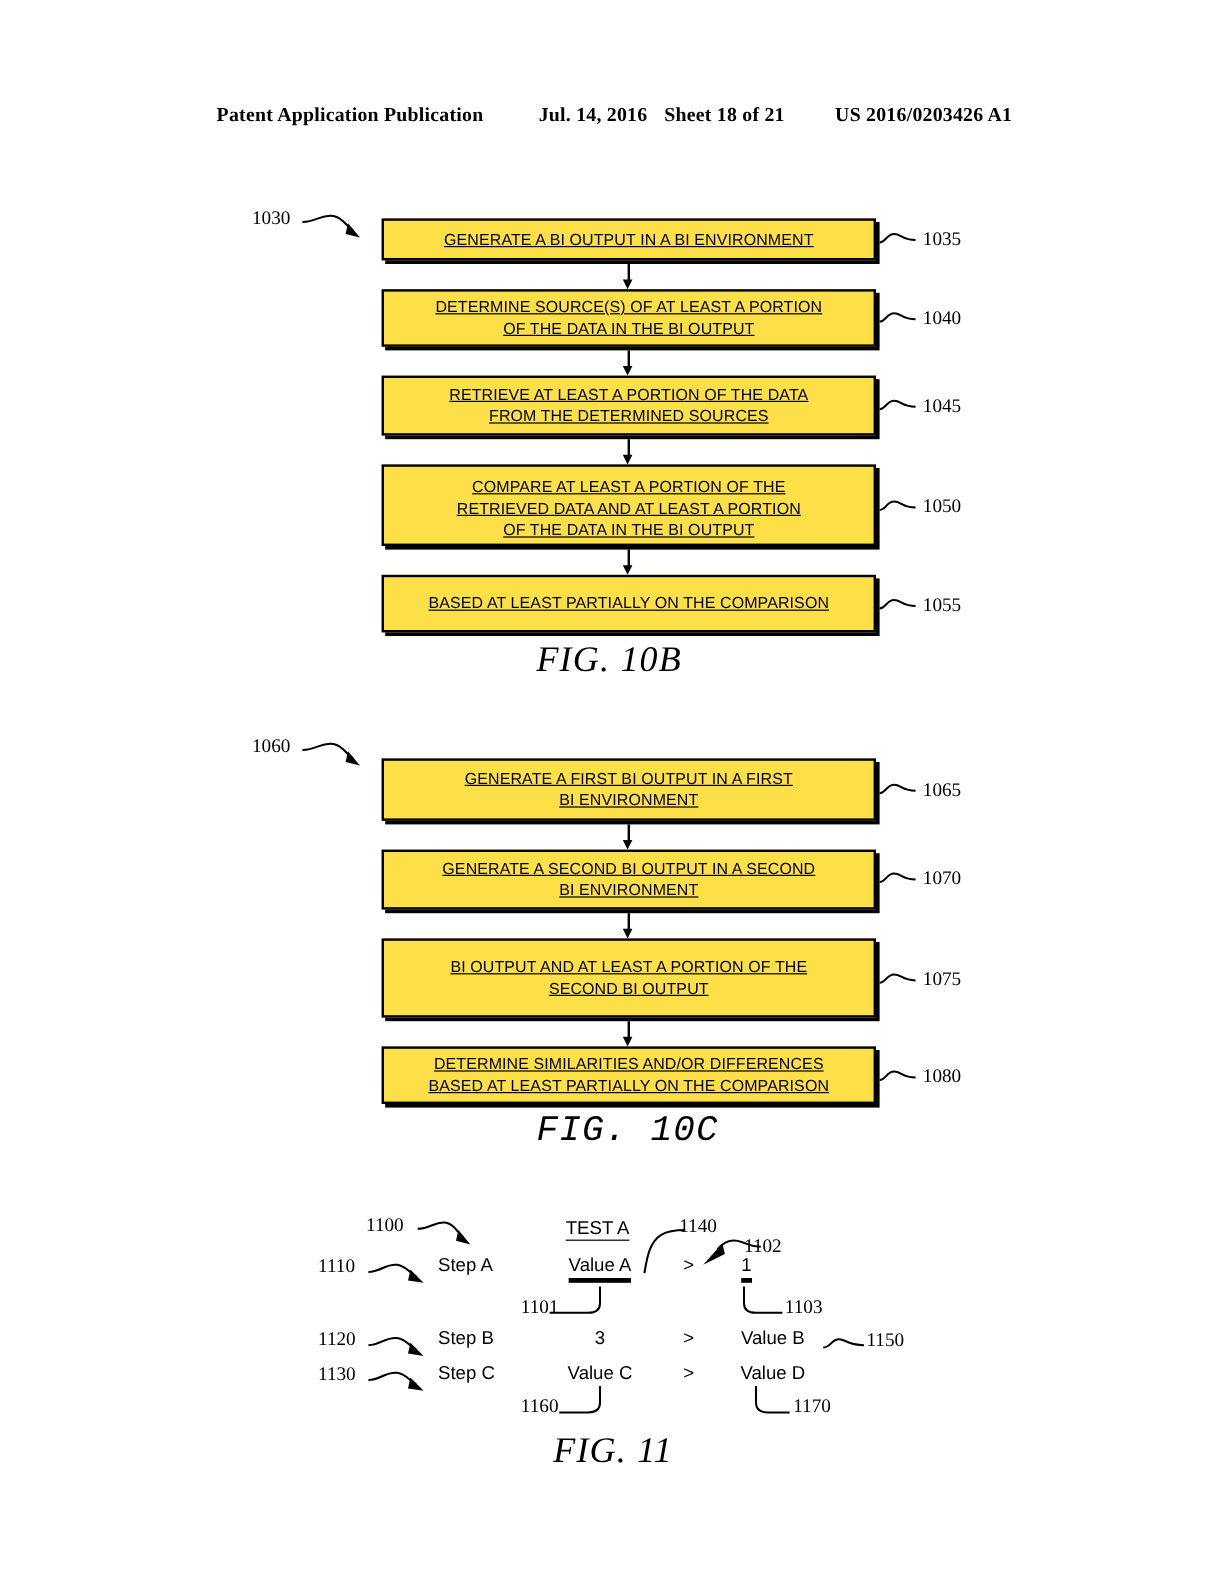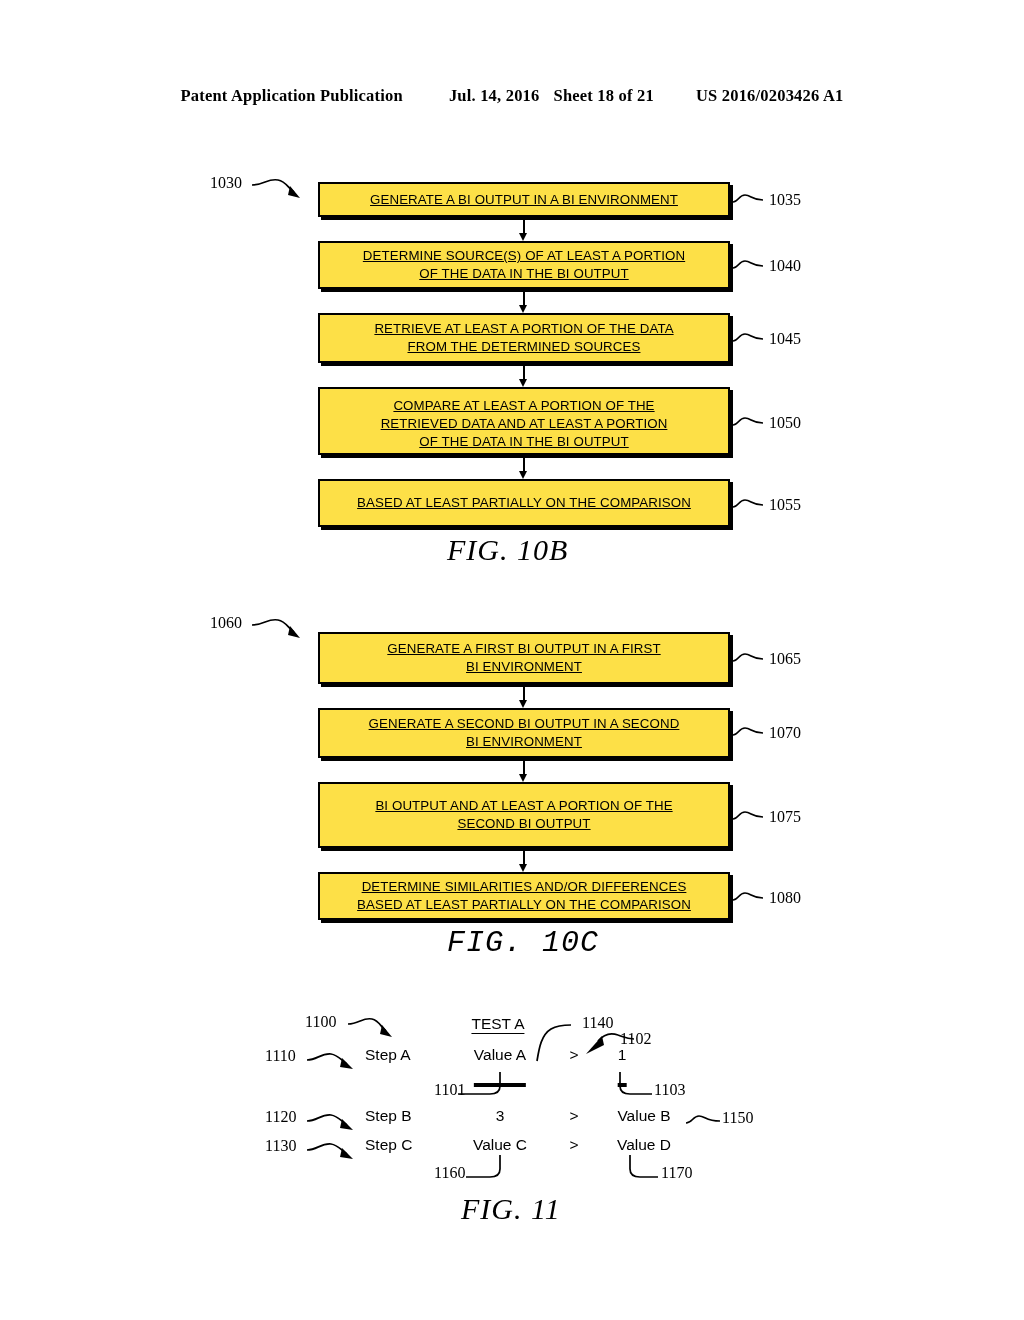--- a/index.html
+++ b/index.html
@@ -64,21 +64,21 @@
     white-space:nowrap;
   }
 
   
   .f11cell{
     position:absolute;font-size:15.5px;white-space:nowrap;
     font-family:"Liberation Sans", sans-serif;
   }
   .f11cell.ctr{transform:translateX(-50%);}
   .ul-thin{border-bottom:1.6px solid #000;padding-bottom:1px;}
-  .ul-thick{border-bottom:4px solid #000;padding-bottom:20px;}
+  .ul-thick{border-bottom:4px solid #000;padding-bottom:2px;}
 </style>
 </head>
 <body>
 
 <div class="page">
 
   <div class="pub-header">
     <span class="seg">Patent Application Publication</span>
     <span class="gap1"></span>
     <span class="seg">Jul. 14, 2016</span>
@@ -229,21 +229,21 @@
     <polygon points="34,10 44,22 32,19"></polygon>
   </svg>
 
   <div class="f11cell ctr" style="left:498px;top:1015px;">
     <span class="ul-thin">TEST A</span>
   </div>
 
   <svg class="lead" style="left:527px;top:1019px;width:48px;height:42px;">
     <path d="M10,42 C12,30 14,16 24,10 C30,6.5 36,6 44,6"></path>
   </svg>
-  <div class="ref" style="left:582px;top:1014px;text-align:right;">1140</div>
+  <div class="ref" style="left:566px;top:1014px;text-align:right;">1140</div>
 
   <svg class="lead" style="left:584px;top:1030px;width:52px;height:26px;">
     <path d="M14,11 C20,4 26,2 34,5 C40,7 42,9 50,9"></path>
     <polygon points="2,24 18,6 20,15"></polygon>
   </svg>
   <div class="ref" style="left:620px;top:1030px;">1102</div>
 
   <div class="ref" style="left:265px;top:1047px;">1110</div>
   <svg class="lead" style="left:307px;top:1049px;width:58px;height:24px;">
     <path d="M0,11 C10,11 14,4 24,5 C31,6 34,11 40,15"></path>

